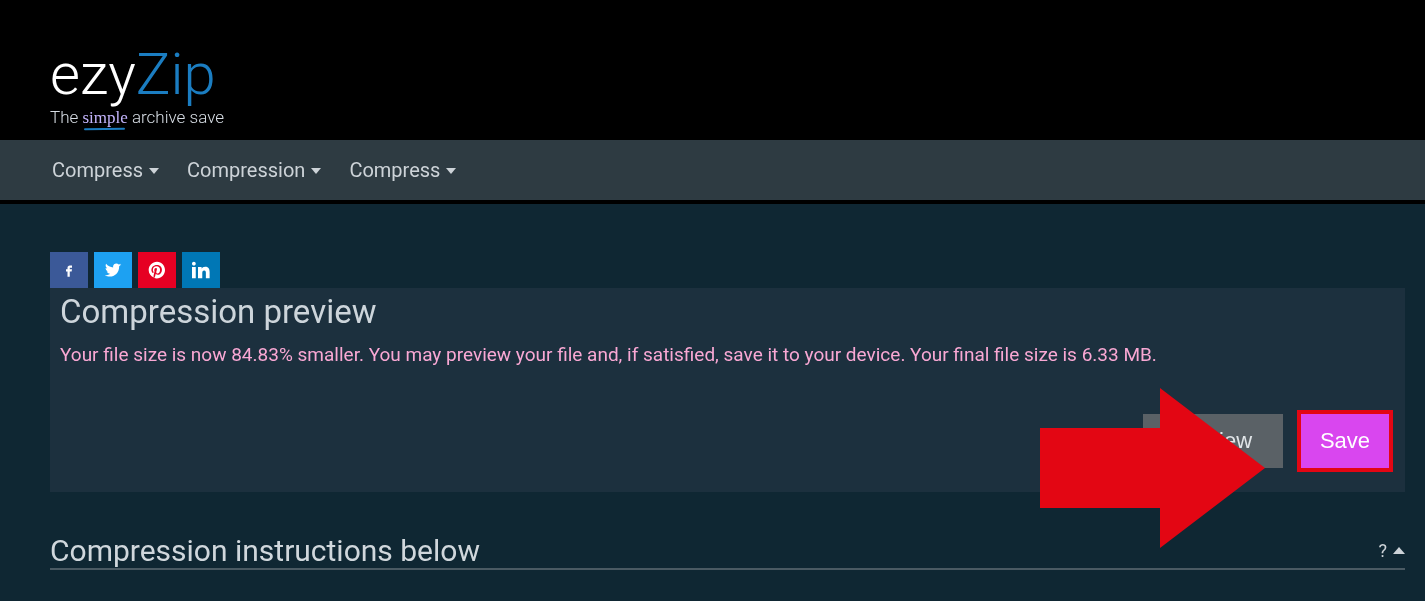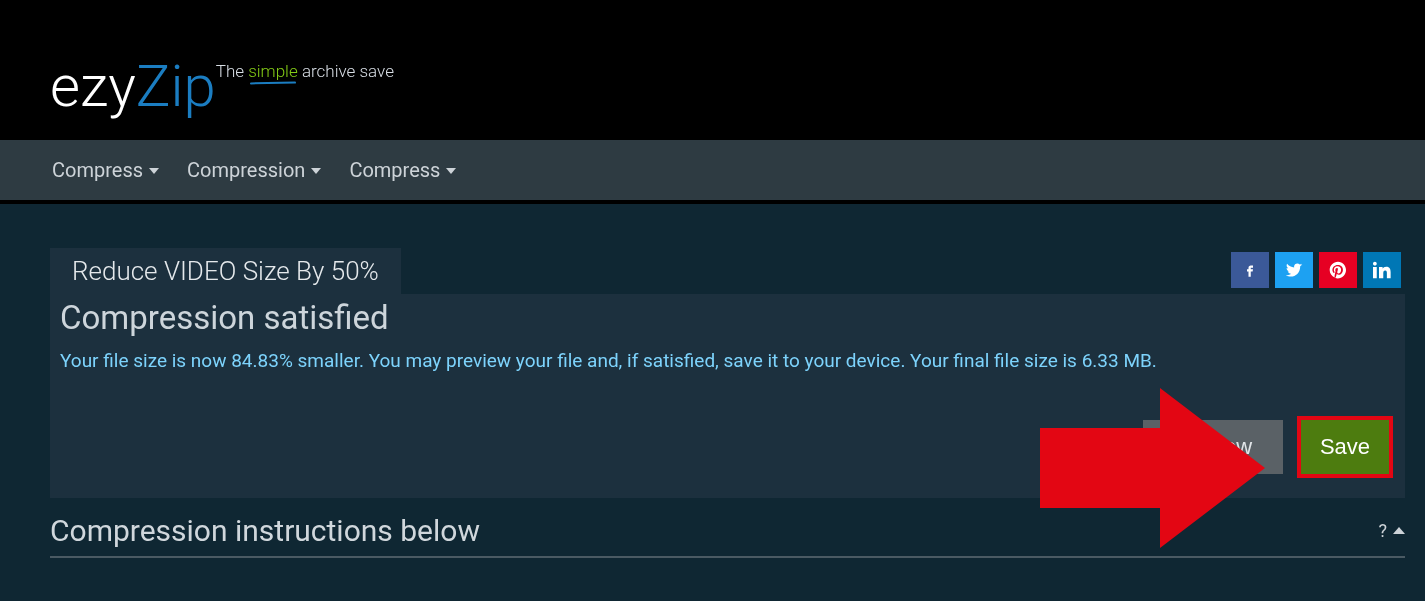--- a/index.html
+++ b/index.html
@@ -13,26 +13,26 @@
     position: relative;
   }
   .top-bar {
     background: #000;
     width: 100%;
     height: 140px;
     padding-left: 50px;
     display: flex;
     align-items: center;
   }
-  .logo { display: flex; flex-direction: row; margin-top: 32px; }
+  .logo { display: flex; flex-direction: column; margin-top: 32px; }
   .logo-main { font-size: 58px; font-weight: 300; line-height: 1; }
   .logo-ezy { color: #fff; }
   .logo-zip { color: #1b7dc1; }
   .tagline { color: #d8dee5; font-size: 17px; margin-top: 4px; font-weight: 300; }
-  .tagline-simple { color: #84cc16; position: relative; }
+  .tagline-simple { color: #c4b5fd; position: relative; font-family: Liberation Serif, serif; }
   .tagline-simple::after {
     content: '';
     position: absolute;
     left: 2px; right: 2px; bottom: -3px;
     height: 2px;
     background: #1b7dc1;
     border-radius: 2px;
     transform: rotate(-1deg);
   }
   .nav-bar {
@@ -86,21 +86,21 @@
   .pn { background: #e60023; }
   .li { background: #0077b5; }
   .panel-heading {
     font-size: 33px;
     font-weight: 400;
     color: #cdd5db;
     padding: 0 0 12px 4px;
   }
   .panel-text {
     font-size: 19px;
-    color: #7dd3fc;
+    color: #f9a8d4;
     padding: 0 0 30px 4px;
   }
   .panel-inner {
     background: #1c303e;
     padding: 4px 6px 6px 6px;
   }
   .btn-row {
     display: flex;
     justify-content: flex-end;
     gap: 18px;
@@ -116,32 +116,31 @@
     font-weight: 400;
     cursor: pointer;
     border: none;
   }
   .btn-preview {
     background: #5a6166;
     color: #e1e5e8;
     width: 140px;
   }
   .btn-save {
-    background: #4d7c0f;
+    background: #d946ef;
     color: #fff;
     width: 88px;
     outline: 4px solid #e30613;
     outline-offset: 0;
   }
   .instructions-row {
     display: flex;
     justify-content: space-between;
     align-items: center;
-    margin-top: 15px;
-    padding-bottom: 8px;
+    margin-top: 41px;
     border-bottom: 2px solid #4a5a63;
   }
   .instructions-title {
     font-size: 30px;
     font-weight: 400;
     color: #d0d7dc;
   }
   .help-toggle {
     display: flex;
     align-items: center;
@@ -187,21 +186,20 @@
     <span class="caret-down"></span>
   </div>
   <div class="nav-item">
     <span>Compress</span>
     <span class="caret-down"></span>
   </div>
 </div>
 
 <div class="content">
   <div class="page-title-row">
-    <div class="page-title">Reduce VIDEO Size By 50%</div>
     <div class="social-row">
       <div class="social-btn fb">
         <svg width="18" height="18" viewBox="0 0 24 24" fill="#fff">
             <path d="M13 9h3V6h-3c-1.7 0-3 1.3-3 3v2H8v3h2v7h3v-7h2.5l.5-3H13V9z"></path>
           </svg>
       </div>
       <div class="social-btn tw">
         <svg width="20" height="20" viewBox="0 0 24 24" fill="#fff">
             <path d="M22 5.9c-.7.3-1.5.6-2.3.7.8-.5 1.5-1.3 1.8-2.2-.8.5-1.7.8-2.6 1-1.5-1.6-4-1.7-5.6-.2-1 1-1.4 2.4-1.1 3.7C8.7 8.7 5.7 7.1 3.7 4.6c-1.1 1.8-.5 4.2 1.3 5.4-.7 0-1.3-.2-1.9-.5 0 1.9 1.4 3.6 3.3 4-.6.2-1.3.2-1.9.1.5 1.7 2.1 2.8 3.9 2.9-1.7 1.4-3.9 2-6.1 1.7 7.4 4.7 17.1-.6 17.1-10.1 0-.2 0-.3 0-.5.8-.5 1.4-1.2 2-2z"></path>
           </svg>
@@ -213,21 +211,21 @@
       </div>
       <div class="social-btn li">
         <svg width="18" height="18" viewBox="0 0 24 24" fill="#fff">
             <path d="M5 3.5C5 4.9 3.9 6 2.5 6S0 4.9 0 3.5 1.1 1 2.5 1 5 2.1 5 3.5zM0 8h5v15H0V8zm8 0h4.8v2.1h.1c.7-1.3 2.3-2.6 4.7-2.6 5 0 5.9 3.3 5.9 7.6V23h-5v-6.7c0-1.6 0-3.7-2.2-3.7s-2.6 1.7-2.6 3.6V23H8V8z"></path>
           </svg>
       </div>
     </div>
   </div>
 
   <div class="panel-inner">
-    <div class="panel-heading">Compression satisfied</div>
+    <div class="panel-heading">Compression preview</div>
     <div class="panel-text">Your file size is now 84.83% smaller. You may preview your file and, if satisfied, save it to your device. Your final file size is 6.33 MB.</div>
     <div class="btn-row">
       <button class="btn btn-preview">Preview</button>
       <button class="btn btn-save">Save</button>
     </div>
   </div>
 
   <div class="instructions-row">
     <div class="instructions-title">Compression instructions below</div>
     <div class="help-toggle">

